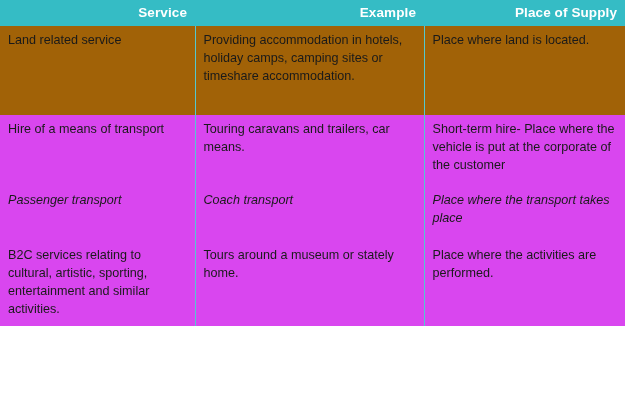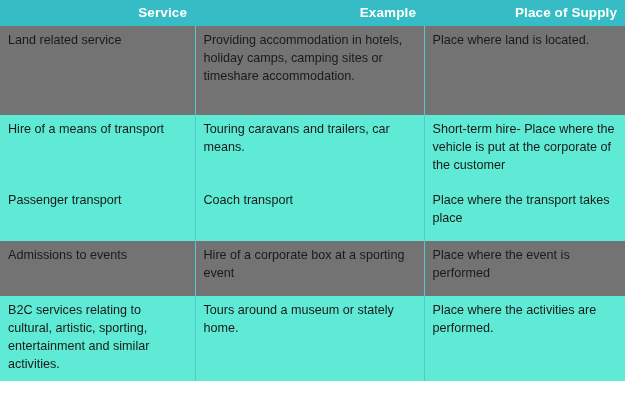--- a/index.html
+++ b/index.html
@@ -43,30 +43,30 @@
     text-align: left;
     vertical-align: top;
     padding: 6px 8px 7px 8px;
     border-right: 1px solid #55C8CF;
     word-wrap: break-word;
   }
   tbody td:last-child {
     border-right: none;
   }
   tbody tr.shaded td {
-    background: #737373;
+    background: #a16207;
   }
   tbody tr.plain td {
-    background: #5eead4;
+    background: #d946ef;
   }
   
   tbody tr.r1 td { height: 76px; }
   tbody tr.r2 td { height: 58px; }
   tbody tr.r3 td { height: 44px; }
-  tbody tr.r4 td { height: 42px; }
+  tbody tr.r4 td { height: 42px; font-style: italic; }
   tbody tr.r5 td { height: 42px; }
   tbody tr.r6 td { height: 63px; }
 </style>
 </head>
 <body>
 
 <table class="vat-table">
   <colgroup>
     <col class="c1">
     <col class="c2">
@@ -88,24 +88,19 @@
     <tr class="plain r2">
       <td>Hire of a means of transport</td>
       <td>Touring caravans and trailers, car means.</td>
       <td>Short-term hire- Place where the vehicle is put at the corporate of the customer</td>
     </tr>
     <tr class="plain r4">
       <td>Passenger transport</td>
       <td>Coach transport</td>
       <td>Place where the transport takes place</td>
     </tr>
-    <tr class="shaded r5">
-      <td>Admissions to events</td>
-      <td>Hire of a corporate box at a sporting event</td>
-      <td>Place where the event is performed</td>
-    </tr>
     <tr class="plain r6">
       <td>B2C services relating to cultural, artistic, sporting, entertainment and similar activities.</td>
       <td>Tours around a museum or stately home.</td>
       <td>Place where the activities are performed.</td>
     </tr>
   </tbody>
 </table>
 
 </body></html>

